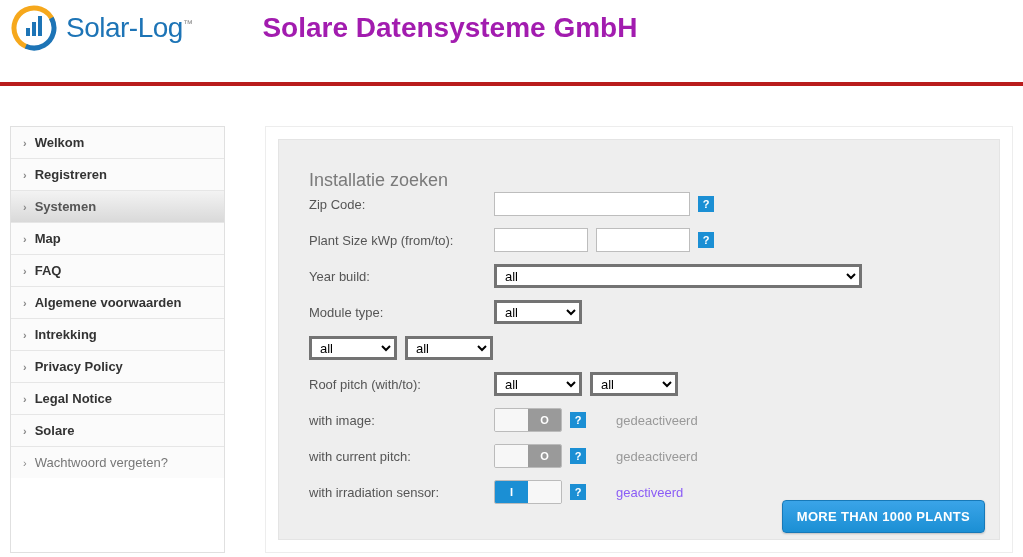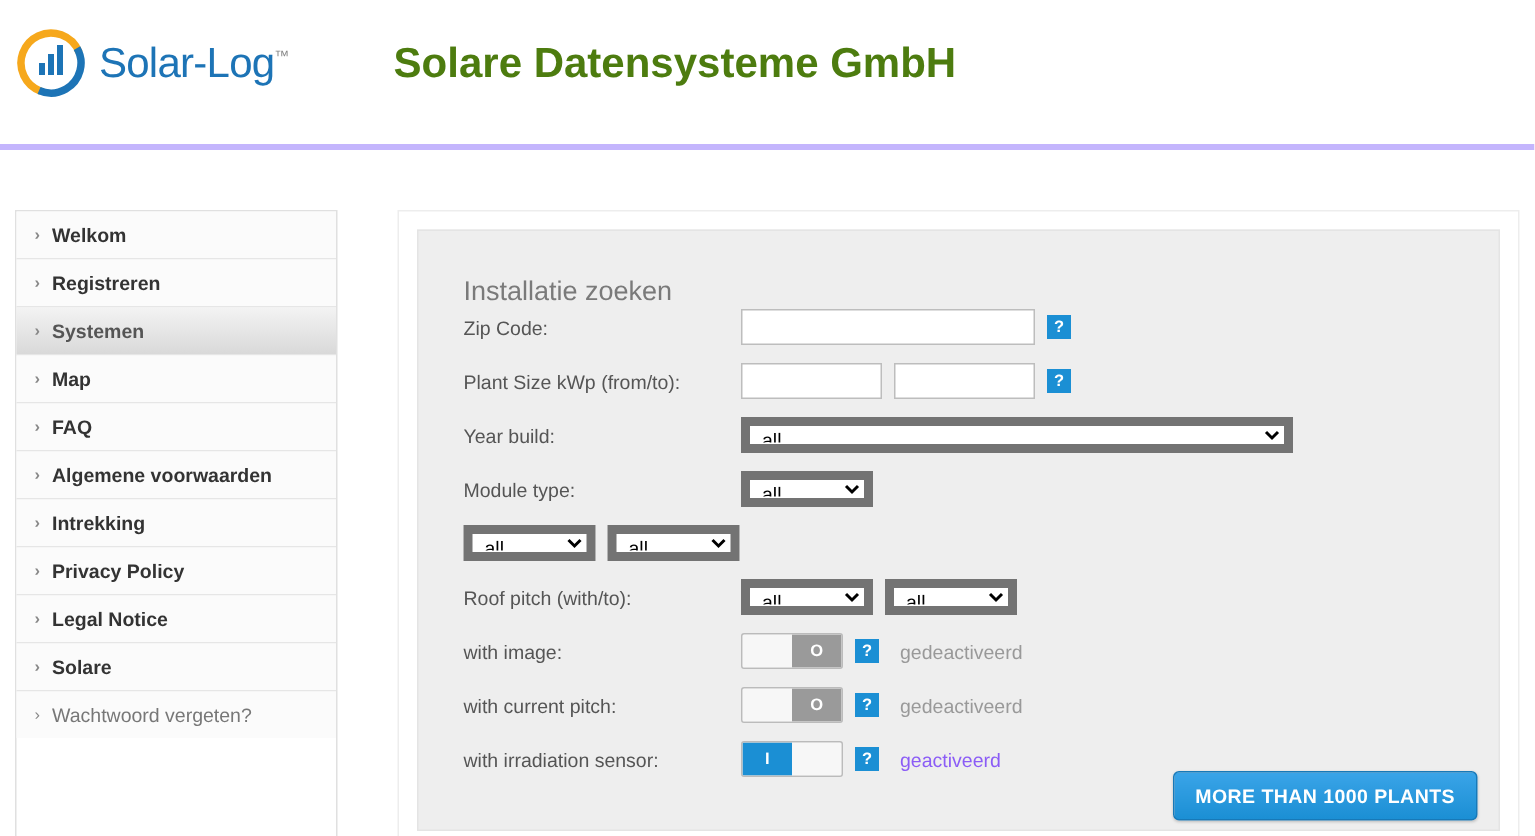--- a/index.html
+++ b/index.html
@@ -5,36 +5,36 @@
   * { box-sizing: border-box; margin: 0; padding: 0; }
   body {
     font-family: "Segoe UI", Tahoma, Arial, sans-serif;
     font-size: 13px;
     color: #444;
     background: #fff;
   }
   .header {
     display: flex;
     align-items: center;
-    padding: 18px 10px 30px 10px;
-    border-bottom: 4px solid #c4b5fd;
+    padding: 4px 10px 30px 10px;
+    border-bottom: 4px solid #b91c1c;
   }
   .logo {
     display: flex;
     align-items: center;
   }
   .logo-ring {
     width: 48px; height: 48px; position: relative; margin-right: 8px;
   }
   .logo-text {
     font-size: 28px; color: #1d74b6; font-weight: 400; letter-spacing: -0.5px;
   }
   .logo-text sup { font-size: 10px; color: #888; vertical-align: super; }
   .page-title {
-    font-size: 28px; font-weight: 700; color: #4d7c0f; margin-left: 70px;
+    font-size: 28px; font-weight: 700; color: #a21caf; margin-left: 70px;
   }
   .layout {
     display: flex;
     padding: 40px 10px 10px 10px;
     gap: 40px;
   }
   
   .sidebar {
     width: 215px;
     border: 1px solid #e0e0e0;
@@ -95,21 +95,21 @@
   input.text-input {
     border: 1px solid #bdbdbd;
     background: #fff;
     height: 24px;
     padding: 2px 6px;
     font-size: 13px;
   }
   .w-med { width: 196px; }
   .w-sm { width: 94px; }
   select.select {
-    border: 6px solid #737373;
+    border: 3px solid #737373;
     background: #fff;
     height: 24px;
     font-size: 13px;
     padding: 1px 4px;
   }
   .sel-wide { width: 368px; }
   .sel-sm { width: 88px; }
   .help-icon {
     display: inline-flex; align-items: center; justify-content: center;
     width: 16px; height: 16px;
@@ -128,21 +128,21 @@
     border-radius: 2px;
   }
   .toggle .half {
     flex: 1; display: flex; align-items: center; justify-content: center;
     font-size: 11px; font-weight: 700; color: #fff;
   }
   .toggle.off .half.left { background: #f7f7f7; }
   .toggle.off .half.right { background: #9a9a9a; }
   .toggle.on  .half.left { background: #1b8fd4; }
   .toggle.on  .half.right { background: #f7f7f7; }
-  .state-text { color: #999; font-size: 13px; margin-left: 6px; text-align: center; }
+  .state-text { color: #999; font-size: 13px; margin-left: 22px; text-align: center; }
   .state-text.active { color: #8b5cf6; }
   .big-button {
     position: absolute;
     right: 14px;
     bottom: 6px;
     background: linear-gradient(#3aa4e8, #1b8fd4);
     color: #fff;
     font-weight: 700;
     font-size: 13px;
     padding: 8px 14px;

